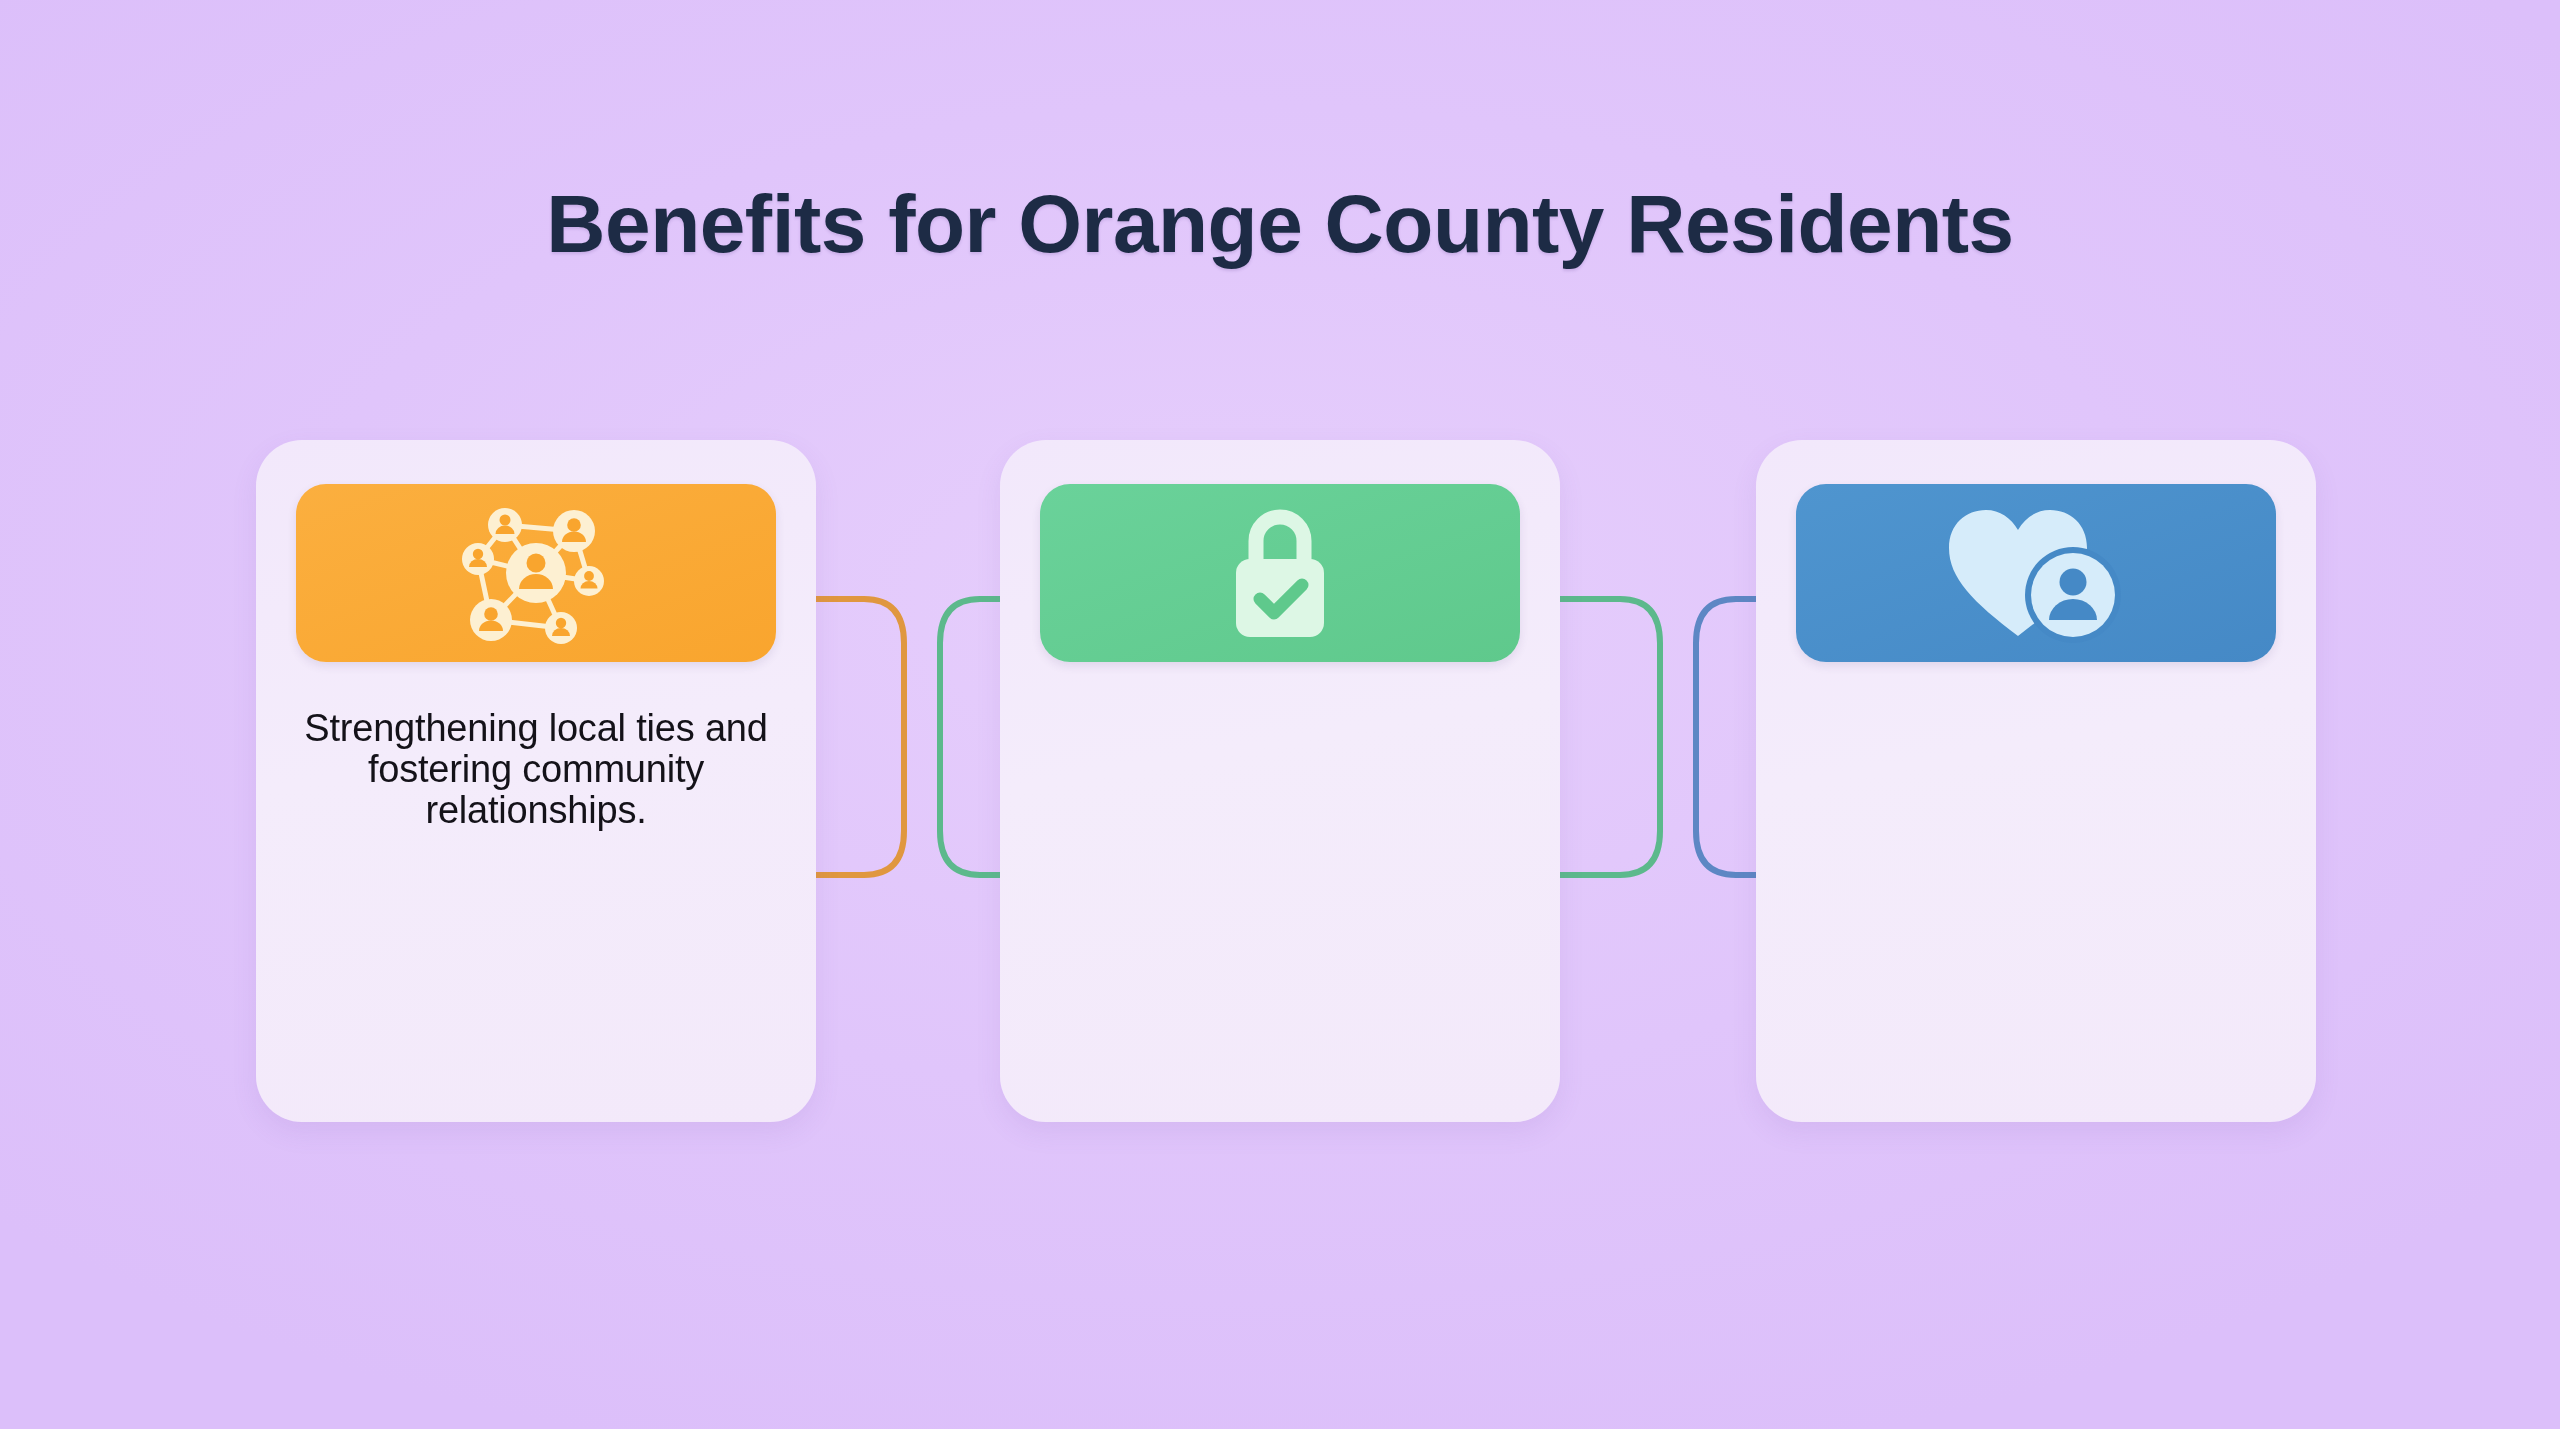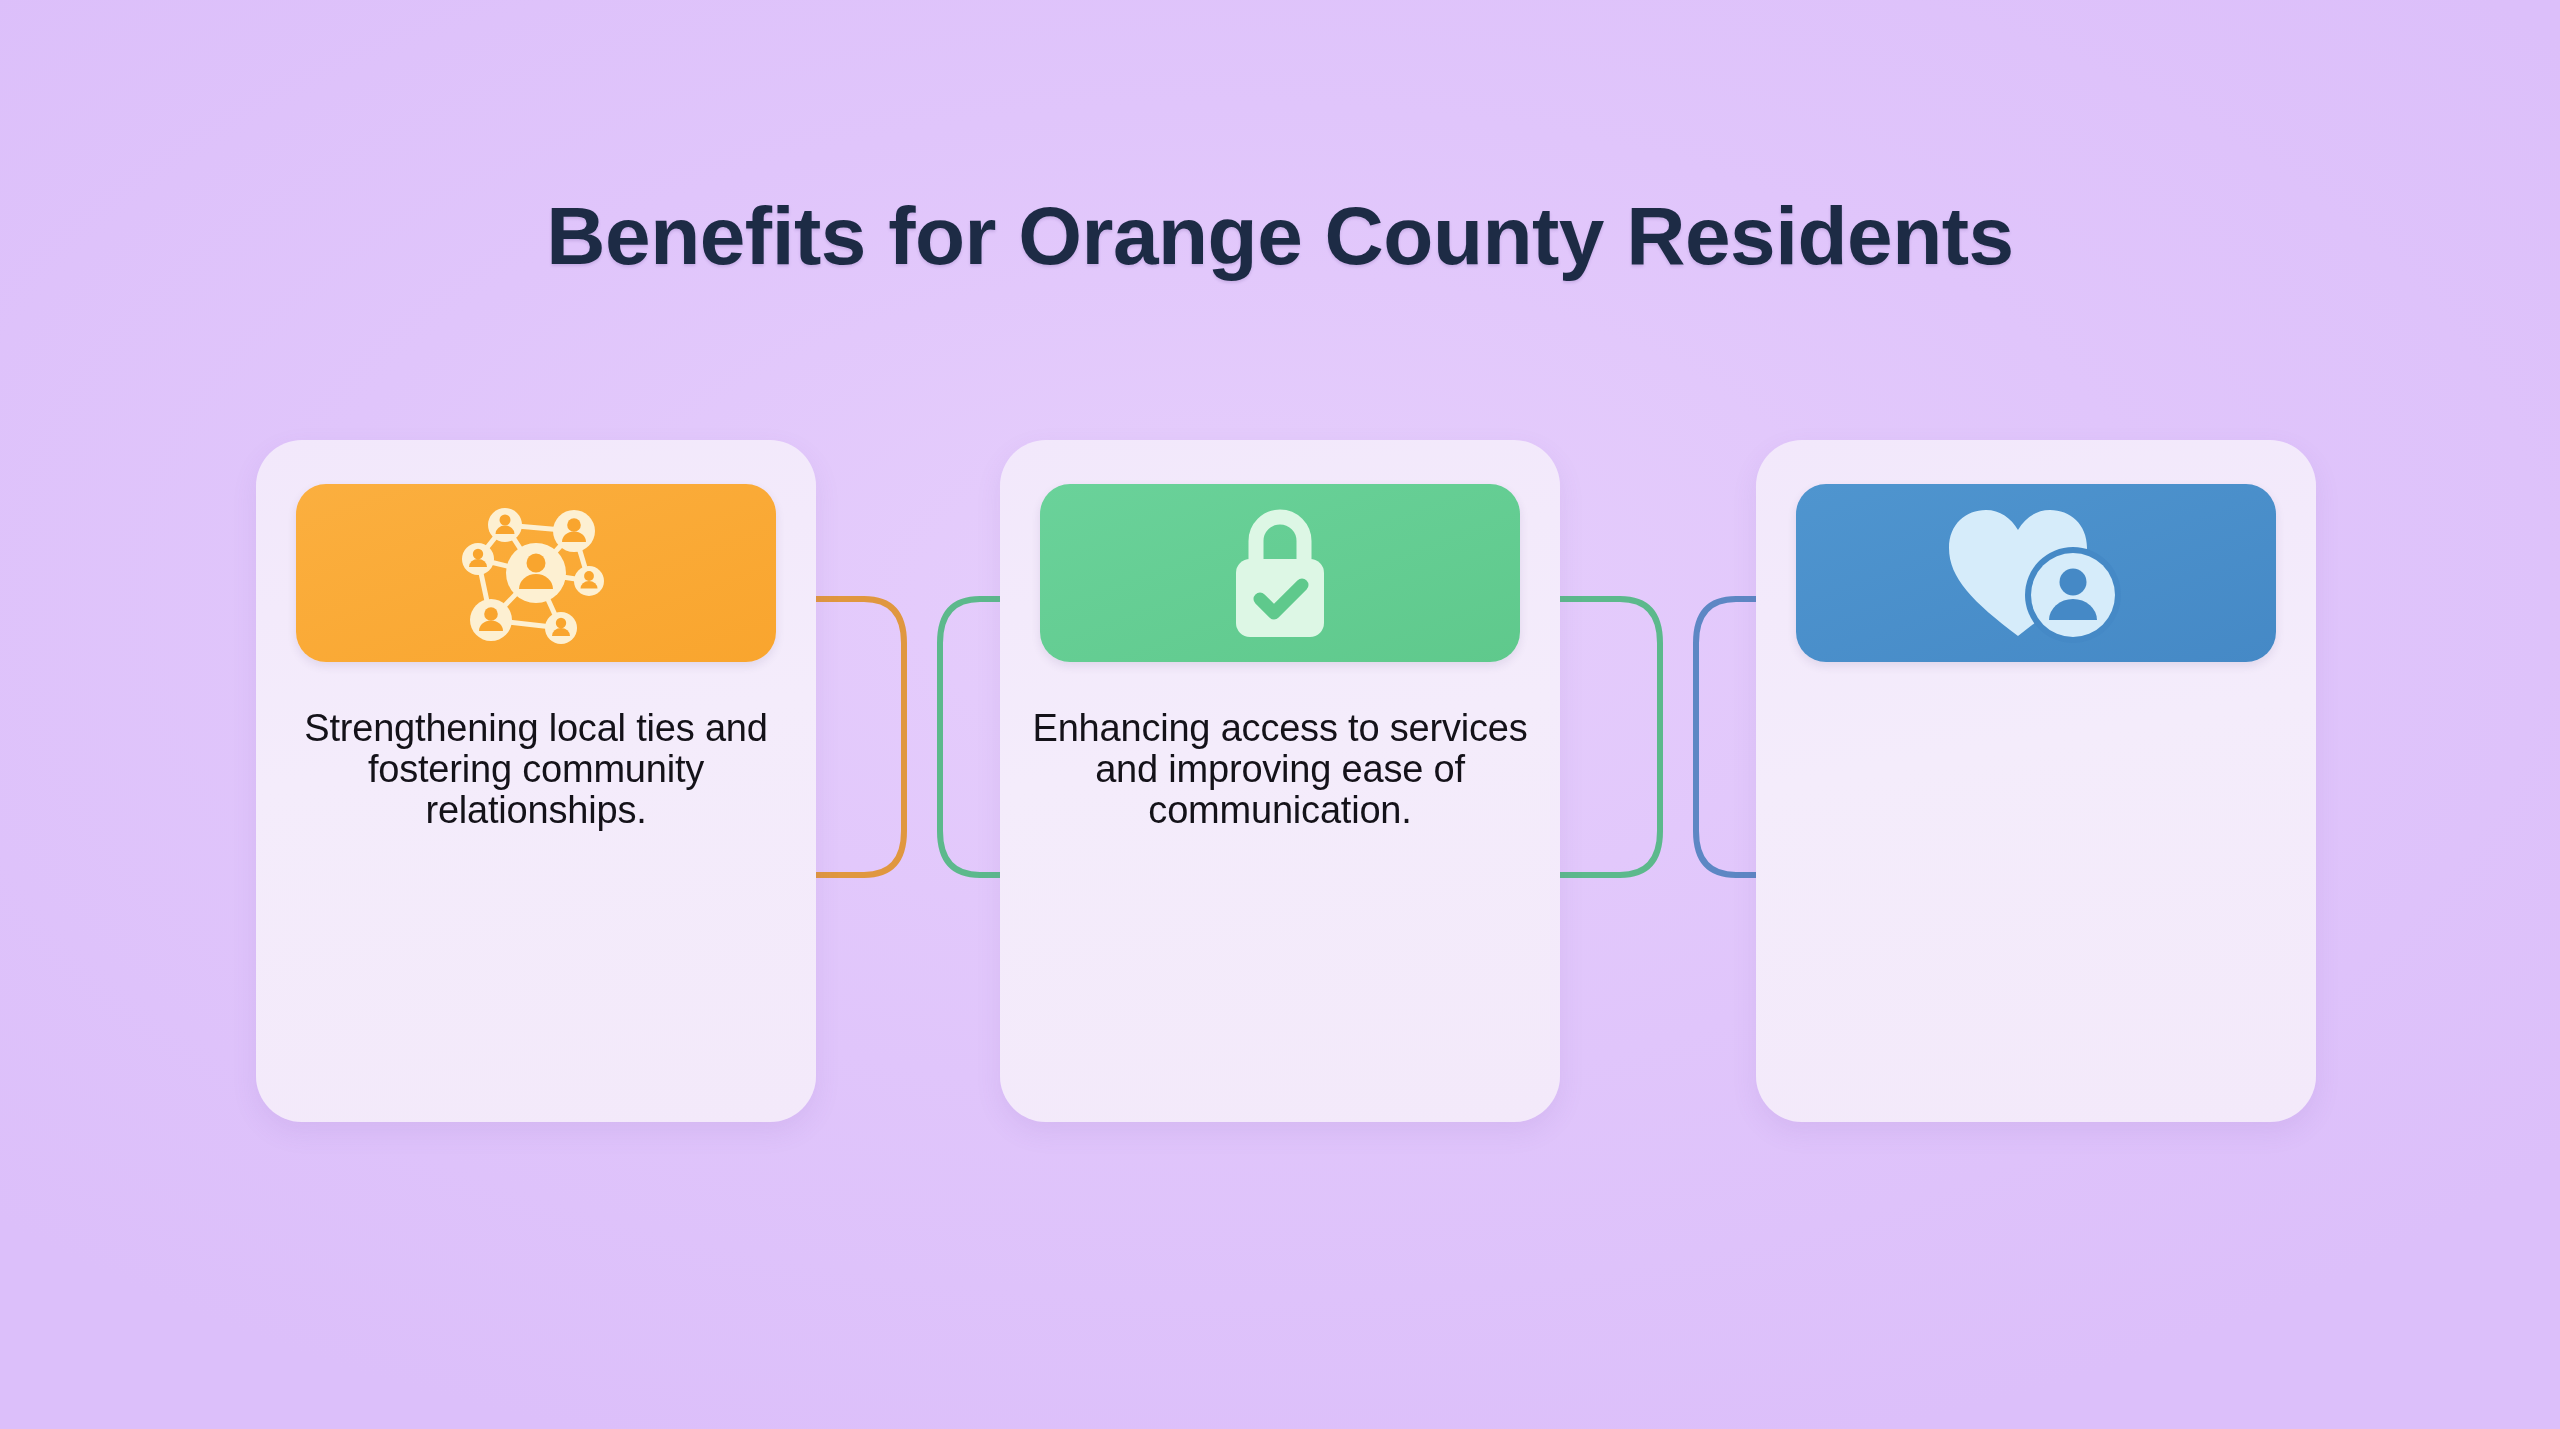--- a/index.html
+++ b/index.html
@@ -21,21 +21,21 @@
     background:
       radial-gradient(ellipse 1700px 900px at 48% 42%, #e6cefc 0%, #e0c5fb 55%, #dcbffa 100%);
     overflow: hidden;
   }
 
   
   #page-title {
     position: absolute;
     left: 0;
     right: 0;
-    top: 138px;
+    top: 126px;
     text-align: center;
     font-size: 82px;
     line-height: 1.05;
     font-weight: 700;
     letter-spacing: -0.5px;
     color: #1d2b45;
     font-family: "Liberation Sans", "DejaVu Sans", sans-serif;
     font-stretch: condensed;
     text-shadow: 0 2px 3px rgba(90, 60, 140, 0.18);
     white-space: nowrap;
@@ -201,21 +201,20 @@
     <div class="card c2">
       <div class="icon-panel green">
         <span>
           <svg width="116" height="144" viewBox="0 0 116 144" fill="none">
             <path d="M34 62 V40 a24 24 0 0 1 48 0 V62" stroke="#ddf7e5" stroke-width="15" fill="none" stroke-linecap="round"></path>
             <rect x="14" y="58" width="88" height="78" rx="14" fill="#ddf7e5"></rect>
             <path d="M38 98 l14 14 l28 -28" stroke="#5fc98c" stroke-width="13" stroke-linecap="round" stroke-linejoin="round" fill="none"></path>
           </svg>
         </span>
       </div>
-      <div class="card-text t2">Enhancing access to services and improving ease of communication.</div>
     </div>
 
     <div class="card c3">
       <div class="icon-panel blue">
         <span>
           <svg width="186" height="142" viewBox="0 0 186 142" fill="none">
             <path d="M75 134 C30 100 6 76 6 46 C6 22 23 8 43 8 C57 8 68 16 75 28 C82 16 93 8 107 8 C127 8 144 22 144 46 C144 76 120 100 75 134 Z" fill="#d6ecfa"></path>
             <circle cx="130" cy="93" r="48" fill="#4589c6"></circle>
             <circle cx="130" cy="93" r="42" fill="#d6ecfa"></circle>
             <circle cx="130" cy="80" r="13.5" fill="#4589c6"></circle>

